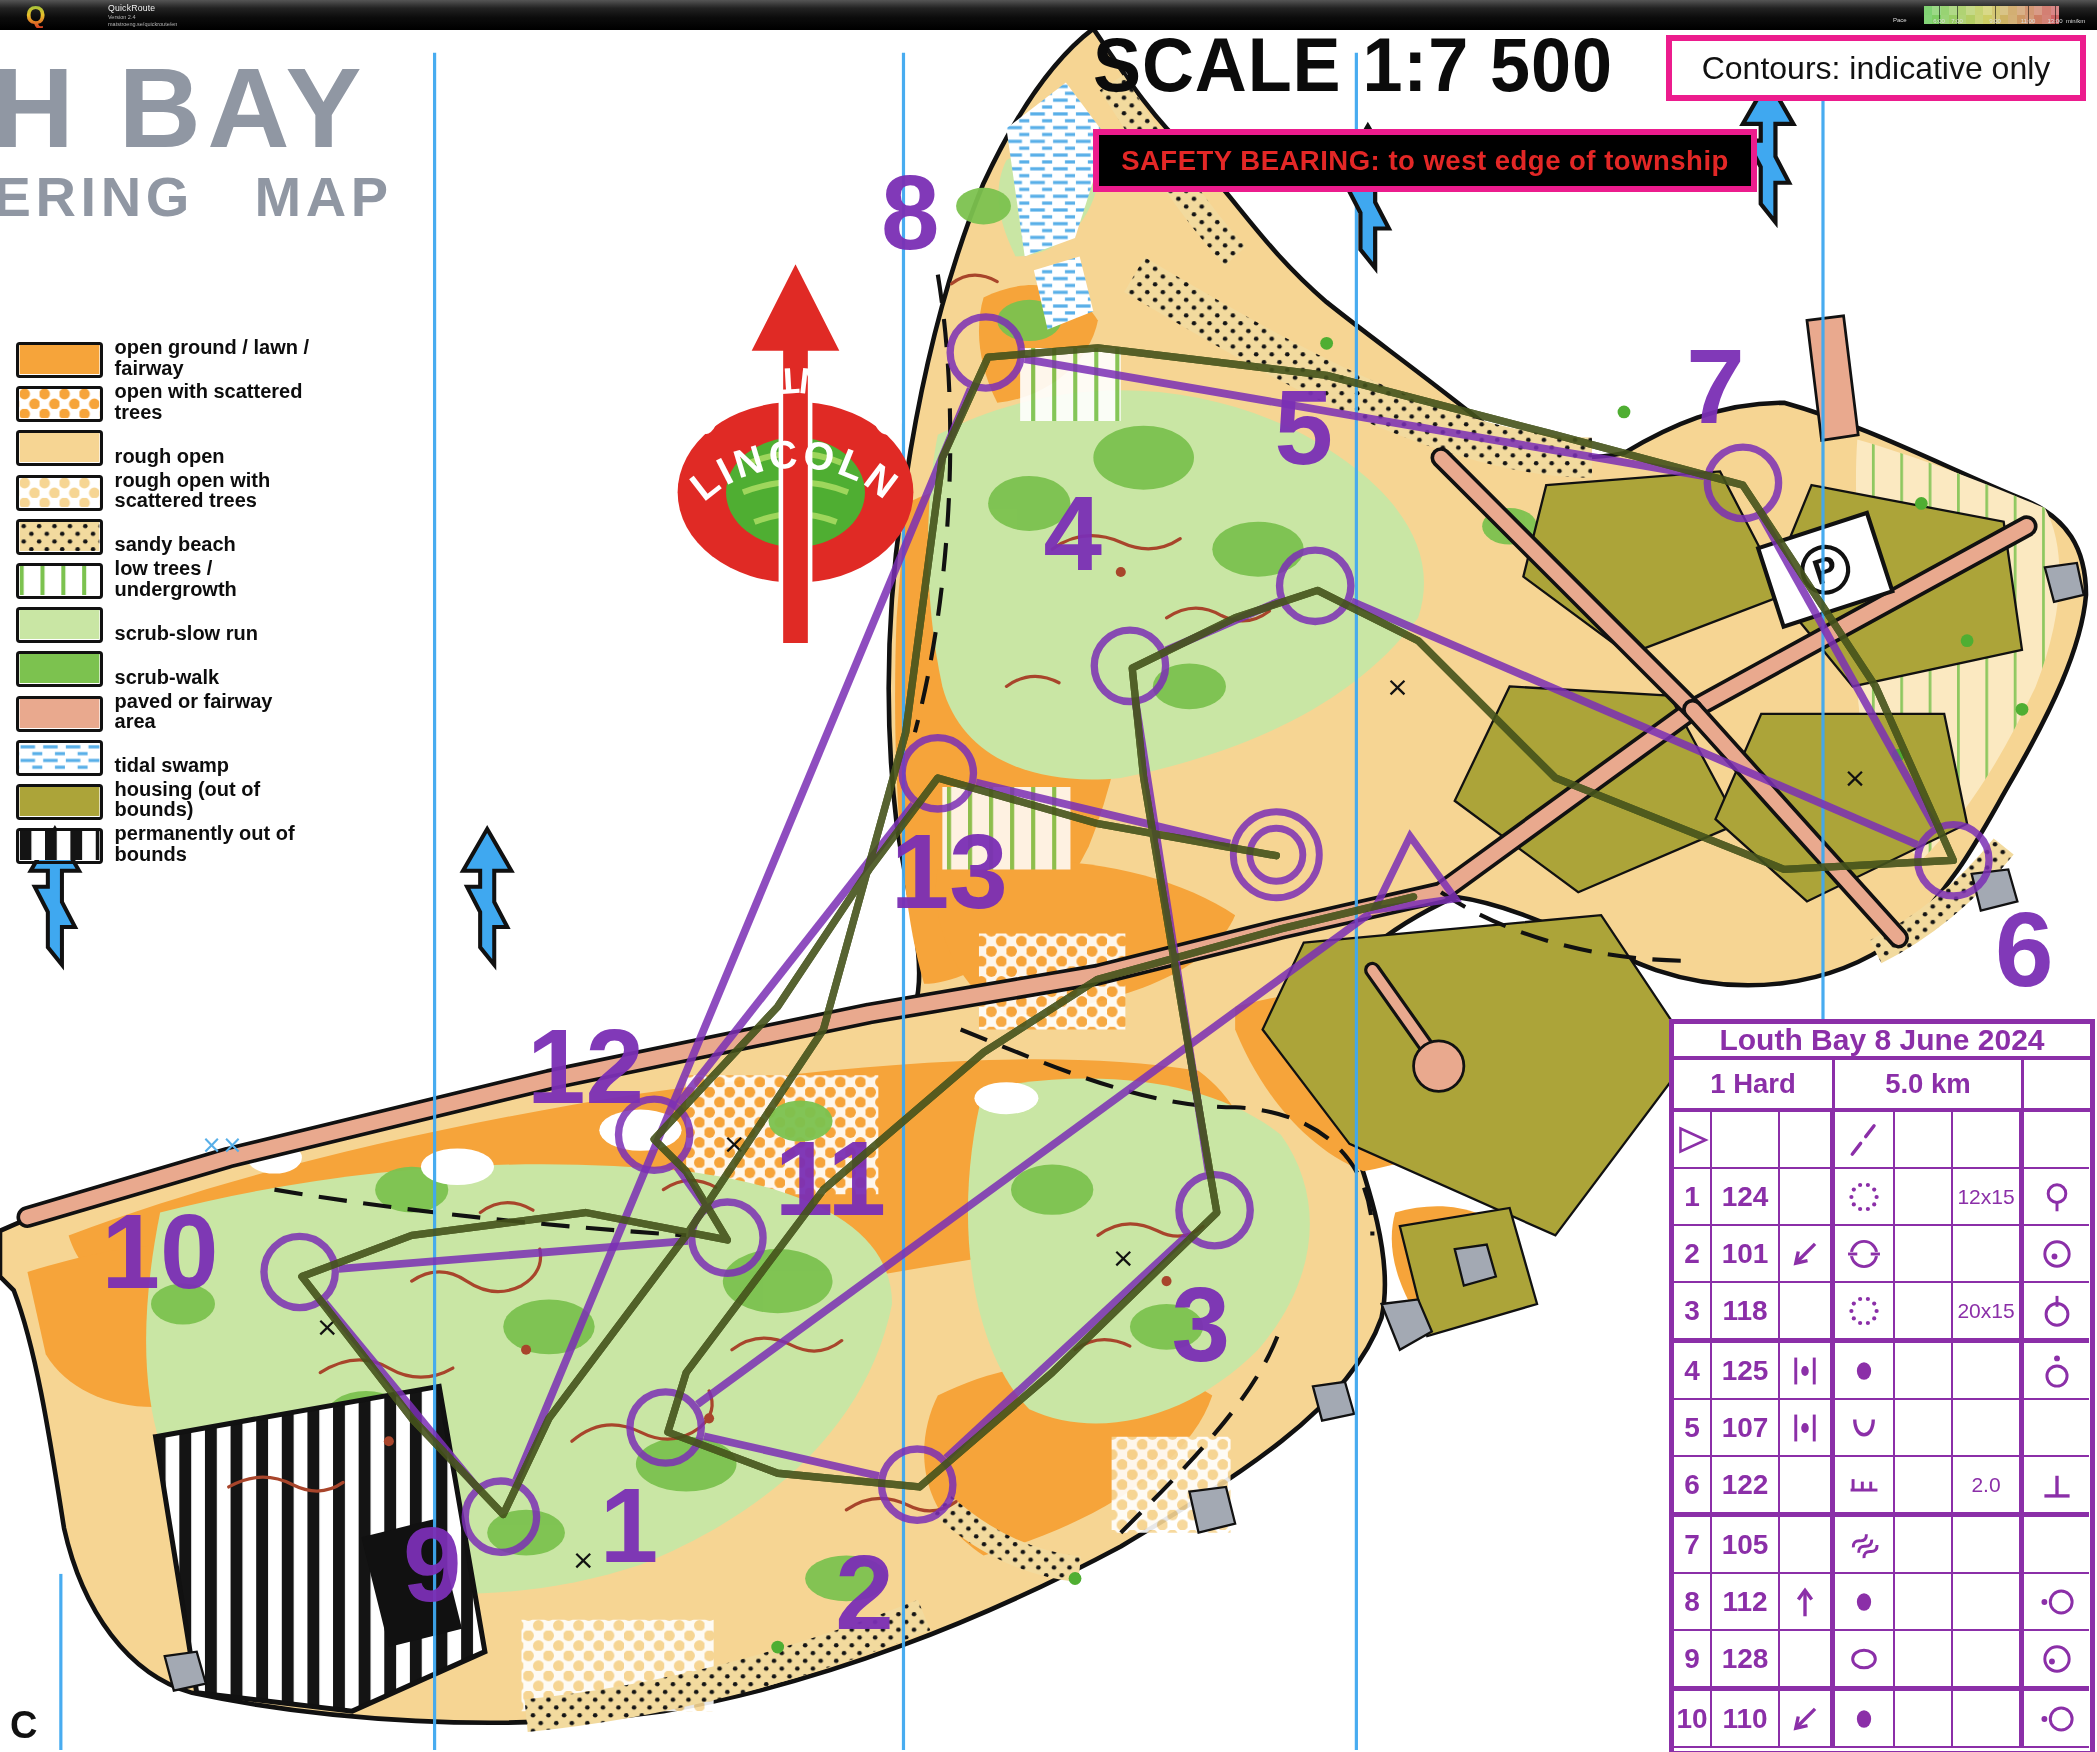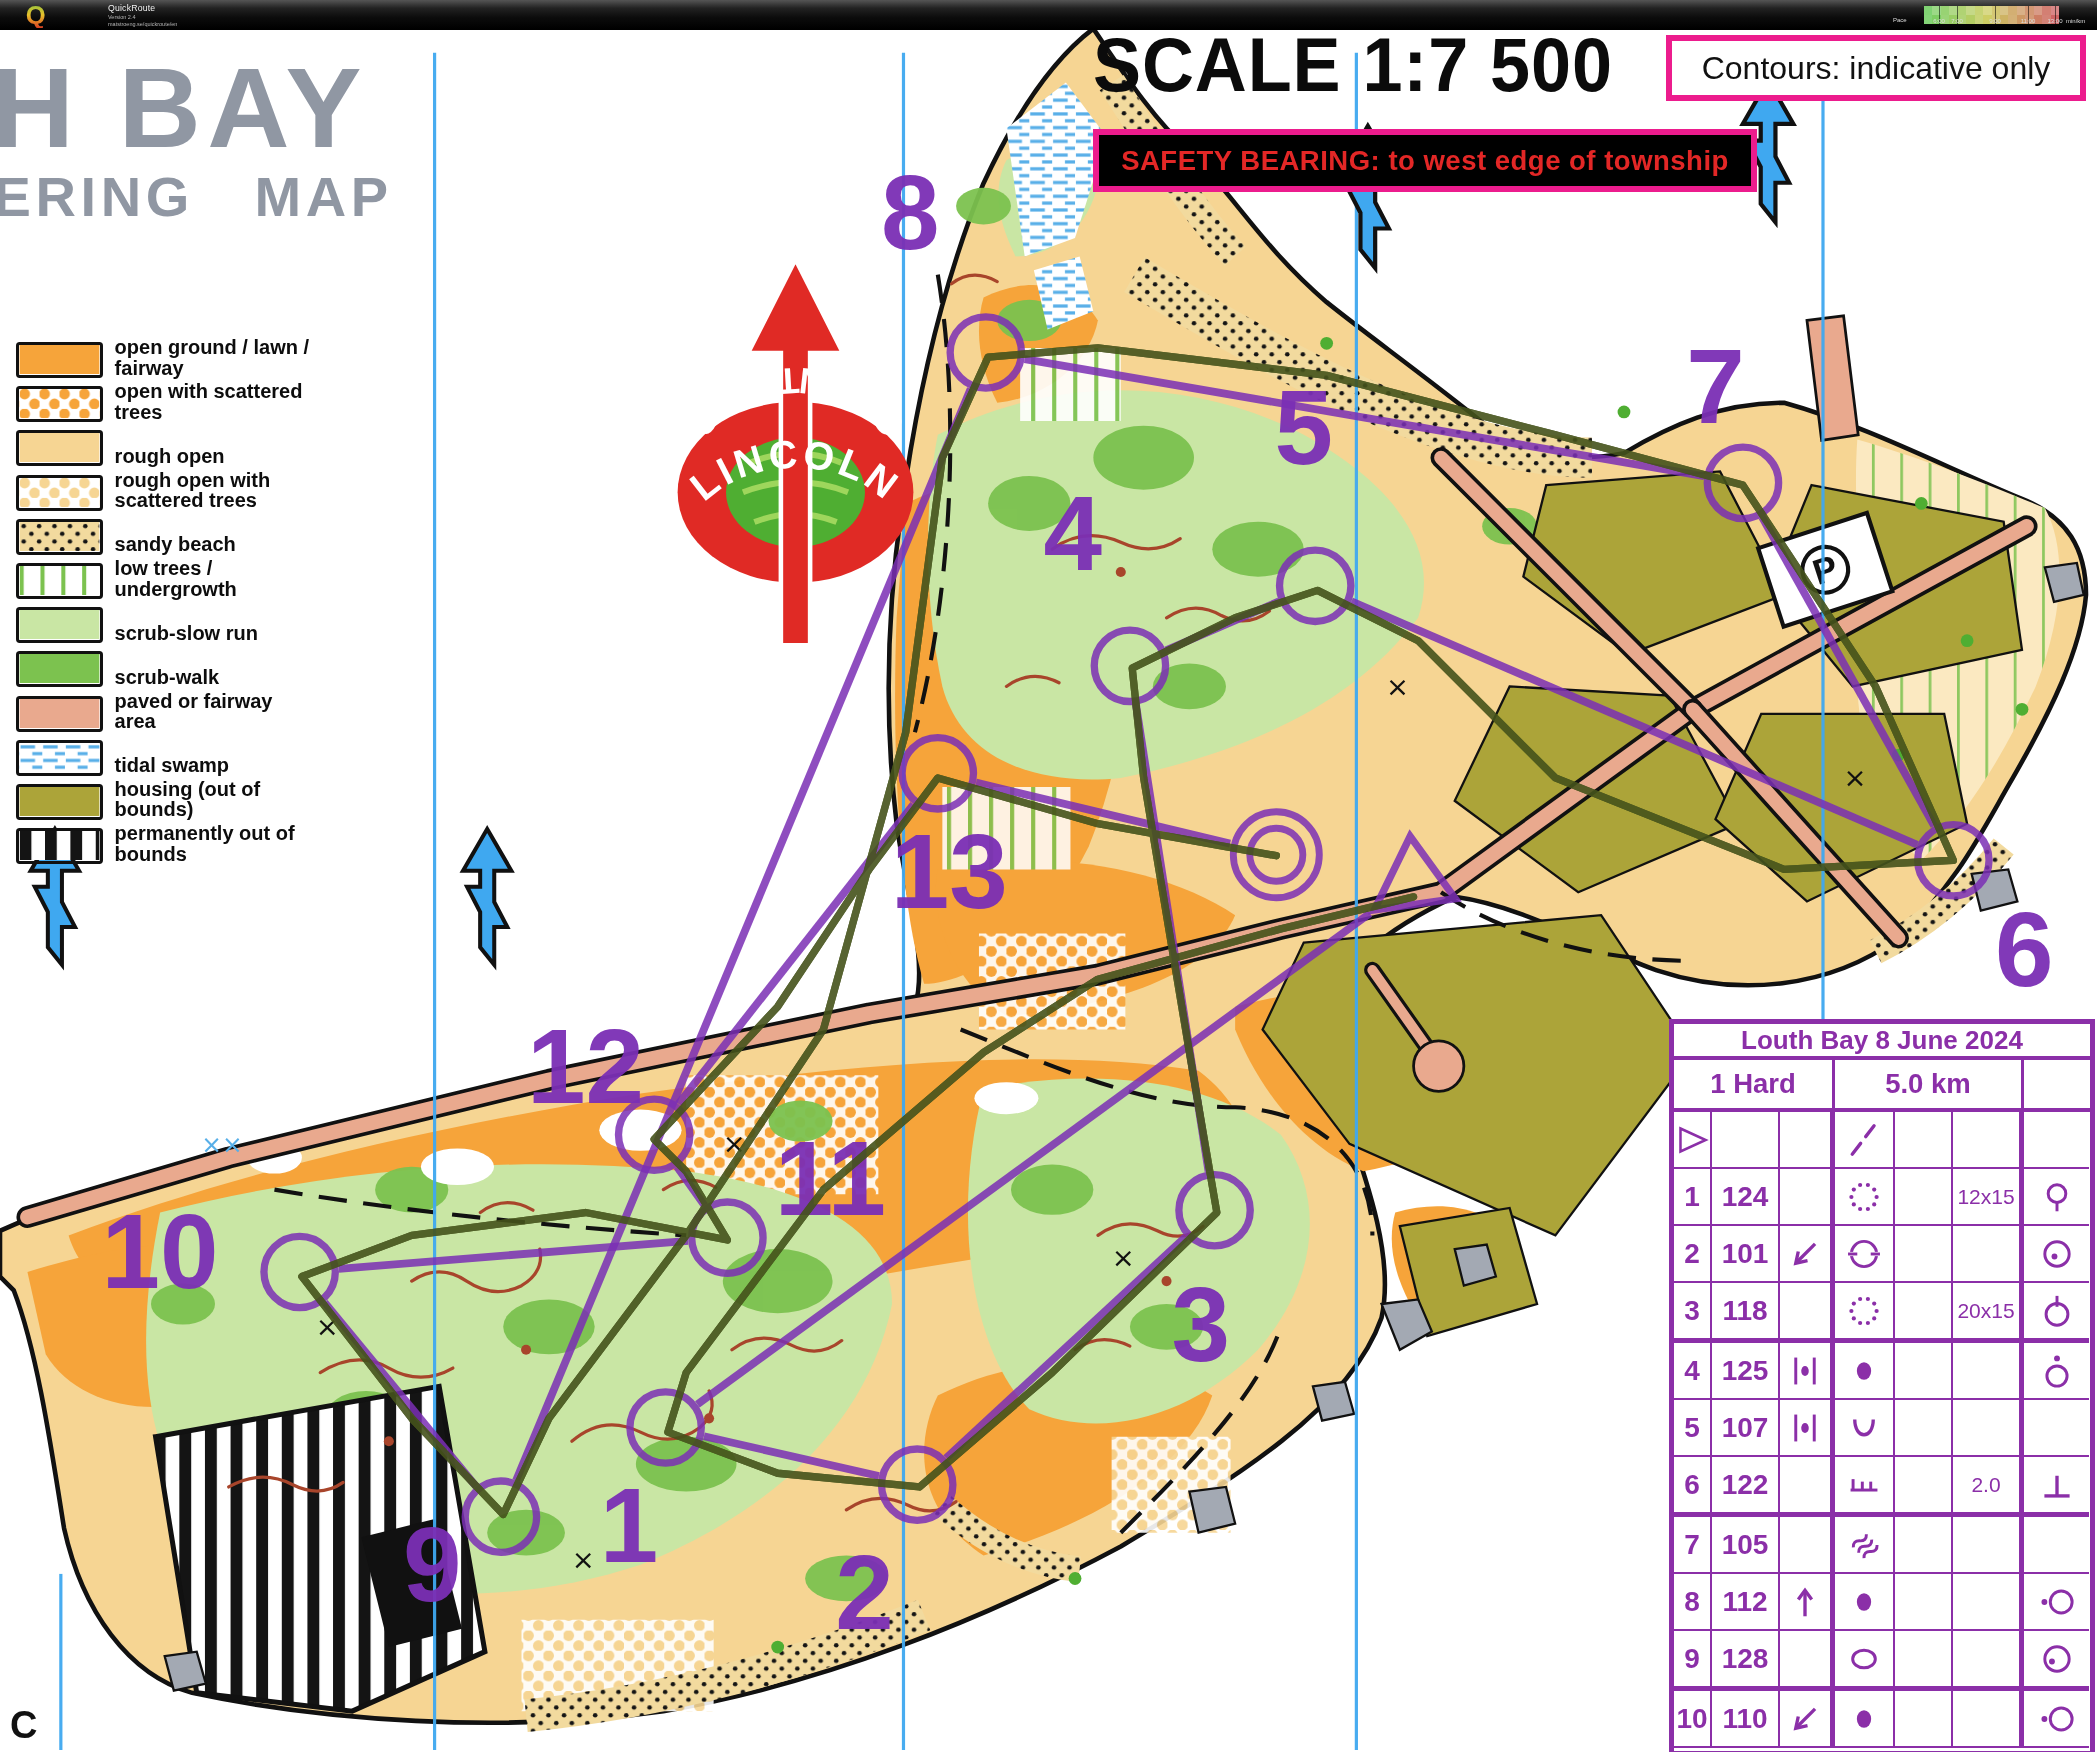--- a/index.html
+++ b/index.html
@@ -36,21 +36,21 @@
   .partialtext{position:absolute;left:10px;top:1704px;font-size:38px;font-weight:bold;color:#111;}
   
   #legend{position:absolute;left:15.6px;top:342px;z-index:5;}
   .lrow{display:flex;align-items:flex-end;margin-bottom:8.2px;height:36px;}
   .lsw{width:87px;height:36px;border:3.2px solid #111;border-radius:3.7px;flex:0 0 auto;box-sizing:border-box;}
   .llab{margin-left:12px;font-size:20px;font-weight:bold;color:#0d0d0d;line-height:1.02;max-width:197px;}
   
   #sheet{position:absolute;left:1669px;top:1019px;width:426px;height:737px;background:#fff;
     border:5.5px solid var(--c-sheet);box-sizing:border-box;z-index:10;}
   #sheet-title{height:32px;display:flex;align-items:center;justify-content:center;
-    font-size:26px;font-weight:bold;color:var(--c-sheet);}
+    font-size:30px;font-weight:bold;color:var(--c-sheet);}
   #sheet-head{display:flex;border-top:4.6px solid var(--c-sheet);border-bottom:4.6px solid var(--c-sheet);height:48px;}
   .sh-cell{display:flex;align-items:center;justify-content:center;font-size:27.5px;font-weight:bold;color:var(--c-sheet);}
   #sheet-grid{display:grid;grid-template-columns:38px 68px 55px 60px 58px 71px 65px;}
   .sg{height:55px;border-right:2.7px solid var(--c-sheet);border-bottom:2.7px solid var(--c-sheet);
      display:flex;align-items:center;justify-content:center;font-size:28px;font-weight:bold;color:var(--c-sheet);}
   .sg.rt{border-right:5px solid var(--c-sheet);}
   .sg.lastcol{border-right:none;}
   .sg.thick{border-bottom:5px solid var(--c-sheet);}
   .sg svg{width:42px;height:42px;}
   .sg .dim{font-size:21px;font-weight:normal;}

